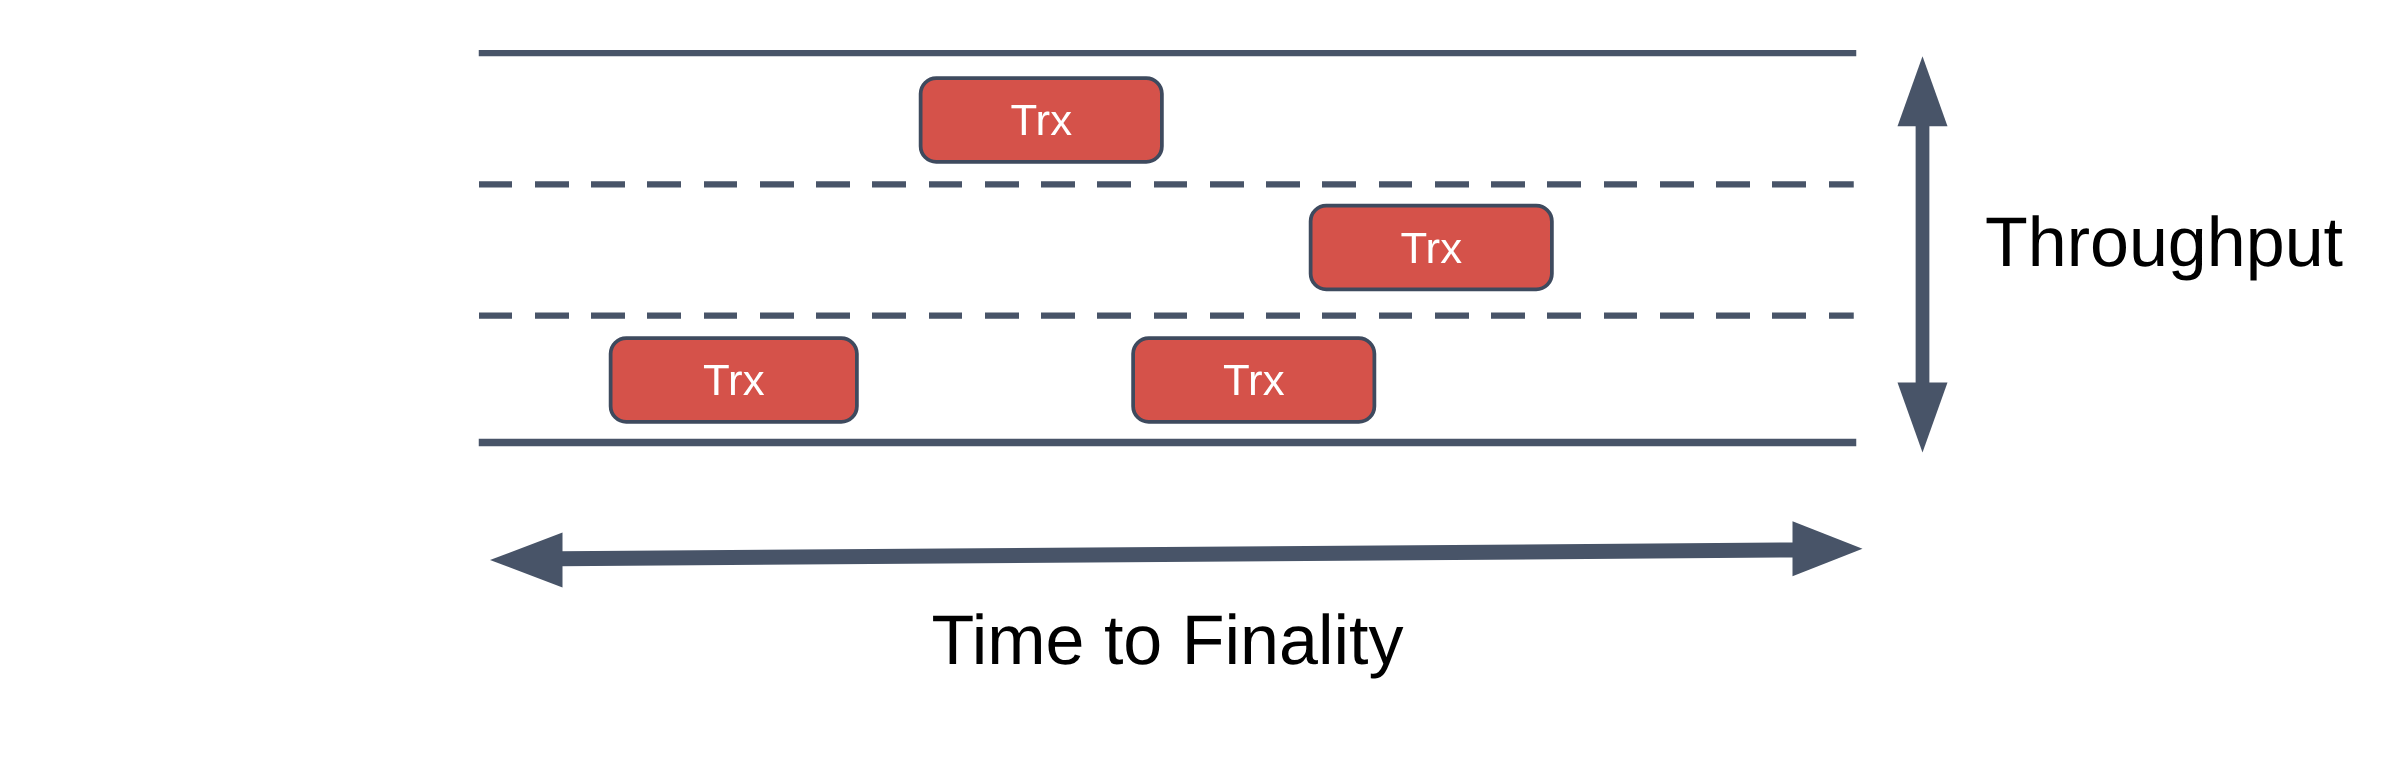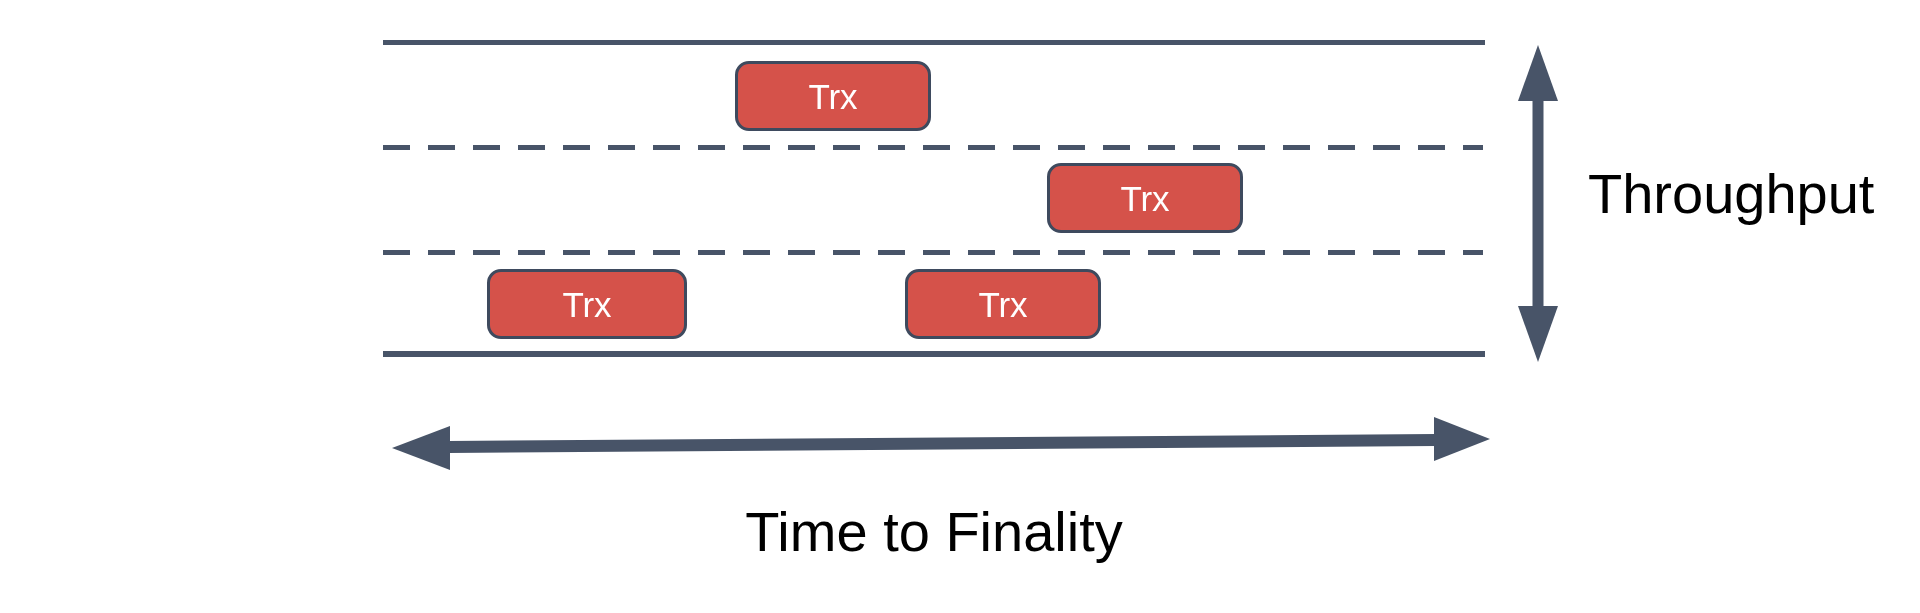--- a/index.html
+++ b/index.html
@@ -76,21 +76,21 @@
     font-size: 56px;
     line-height: 1.15;
     white-space: nowrap;
   }
   .throughput-label {
     left: 1588px;
     top: 162px;
   }
   .finality-label {
     left: 383px;
-    top: 500px;
+    top: 480px;
     width: 1102px;
     text-align: center;
   }
 </style>
 </head>
 <body>
 
 <div id="canvas">
 
   <div class="lane-line top"></div>

